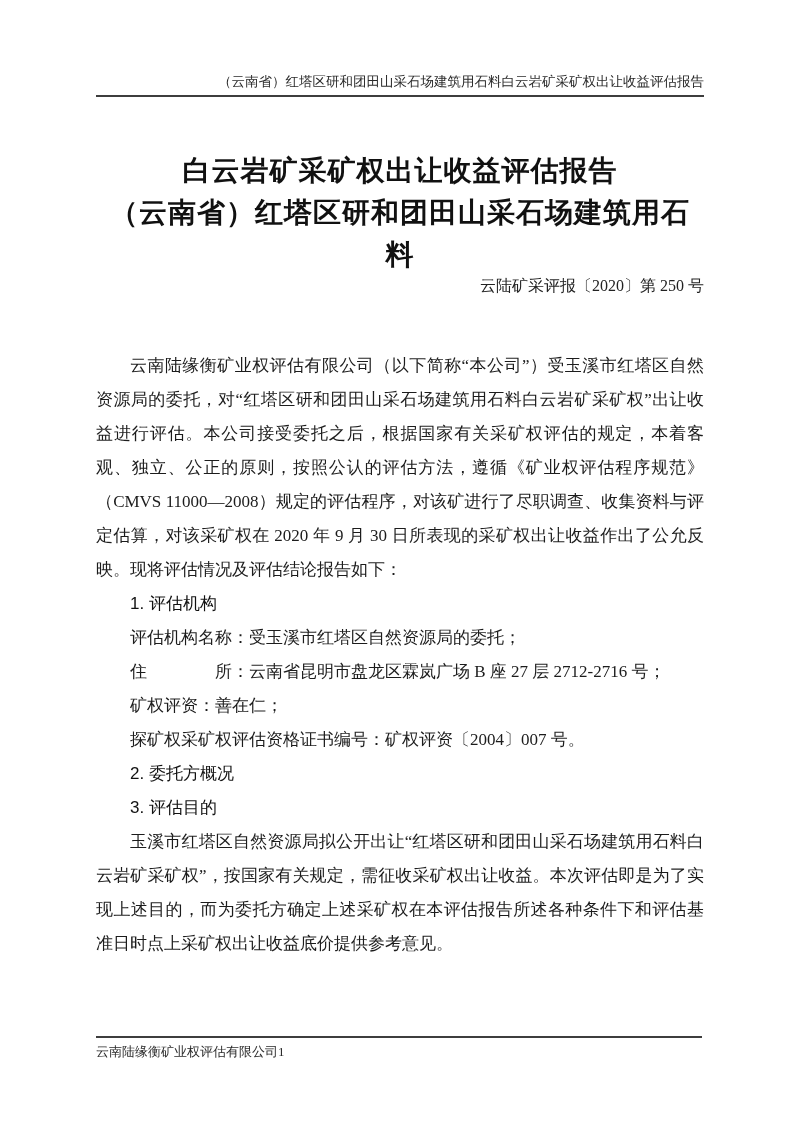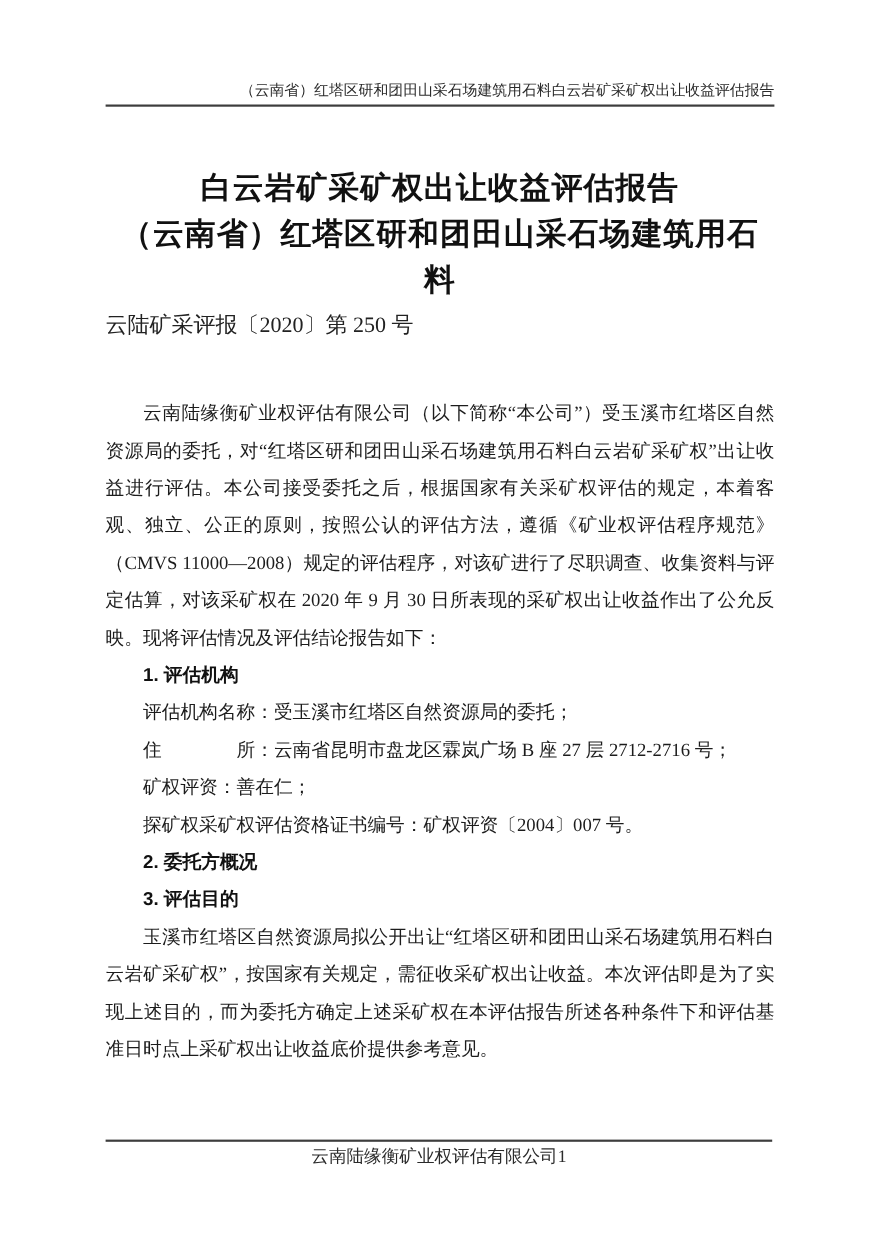--- a/index.html
+++ b/index.html
@@ -37,59 +37,59 @@
   .doc-title {
     text-align: center;
     font-family: "Liberation Sans", "DejaVu Sans", sans-serif;
     font-weight: bold;
     font-size: 28px;
     line-height: 42px;
     color: #111;
     letter-spacing: 1px;
   }
   .doc-number {
-    text-align: left;
-    font-size: 20px;
+    text-align: right;
+    font-size: 16px;
     line-height: 20px;
-    margin-top: 10px;
+    margin-top: 0;
     color: #222;
   }
   .body-text {
     margin-top: 53px;
     font-size: 17px;
     line-height: 34px;
     text-align: justify;
     color: #1c1c1c;
   }
   .para {
     text-indent: 2em;
     margin: 0;
   }
   .sec-heading {
     padding-left: 2em;
     font-family: "Liberation Sans", "DejaVu Sans", sans-serif;
-    font-weight: bold;
+    font-weight: normal;
     font-size: 17px;
     line-height: 34px;
     color: #111;
   }
   .sec-line {
     padding-left: 2em;
     margin: 0;
   }
   .page-footer {
     position: absolute;
     top: 1036px;
     left: 96px;
     width: 606px;
     border-top: 2px solid #3d3d3d;
     padding-top: 6px;
     display: flex;
-    justify-content: center;
-    font-size: 16px;
+    justify-content: flex-start;
+    font-size: 13px;
     line-height: 16px;
     color: #2a2a2a;
   }
 </style>
 </head>
 <body>
 
 <div class="page">
 
   <div class="page-header">

